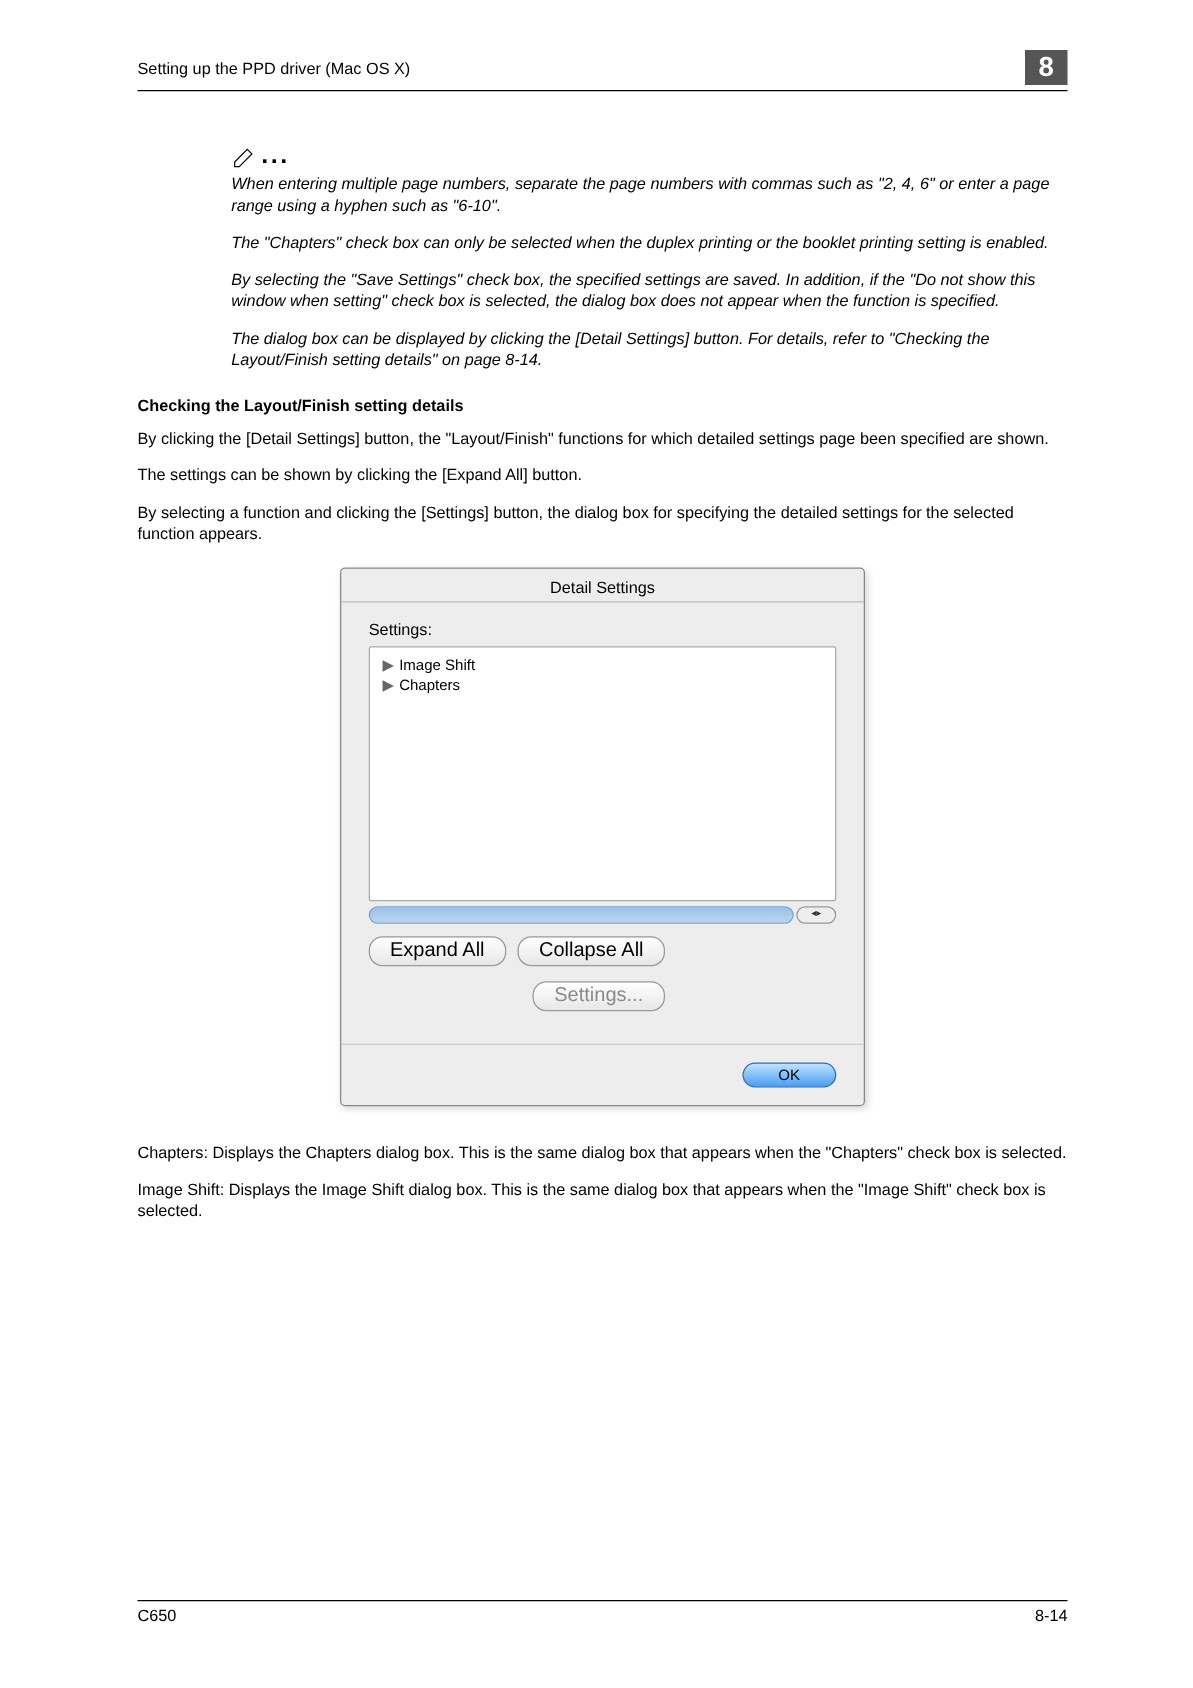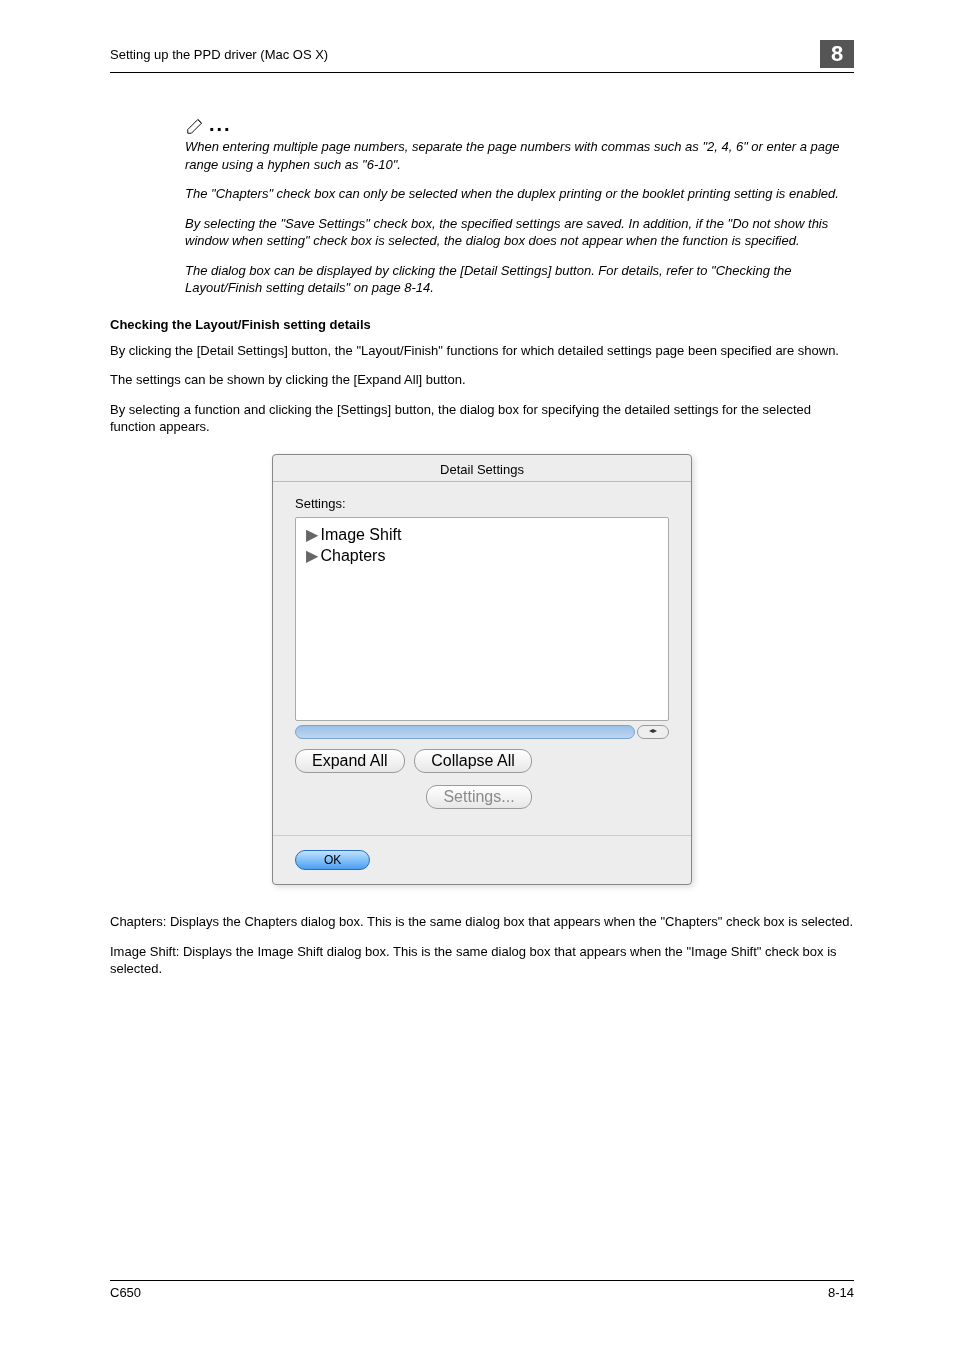--- a/index.html
+++ b/index.html
@@ -90,21 +90,21 @@
   }
   .settings-label {
     margin-bottom: 6px;
   }
   .settings-list {
     background: #fff;
     border: 1px solid #aaa;
     border-radius: 2px;
     height: 190px;
     padding: 6px 10px;
-    font-size: 16px;
+    font-size: 12px;
     overflow: hidden;
   }
   .settings-item {
     padding: 1px 0;
   }
   .tri {
     display: inline-block;
     width: 10px;
     color: #666;
   }
@@ -146,20 +146,21 @@
     color:#000;
   }
   .mac-btn.disabled {
     color: #8a8a8a;
   }
   .center-row {
     text-align: center;
     margin-top: 12px;
   }
   .ok-row {
+    text-align: right;
     padding: 0 22px;
     margin-top: 18px;
     border-top: 1px solid #ccc;
     padding-top: 14px;
   }
   .ok-btn {
     display: inline-block;
     border: 1px solid #2a6bbf;
     border-radius: 12px;
     background: linear-gradient(#bfe2ff,#4a9ff1);

